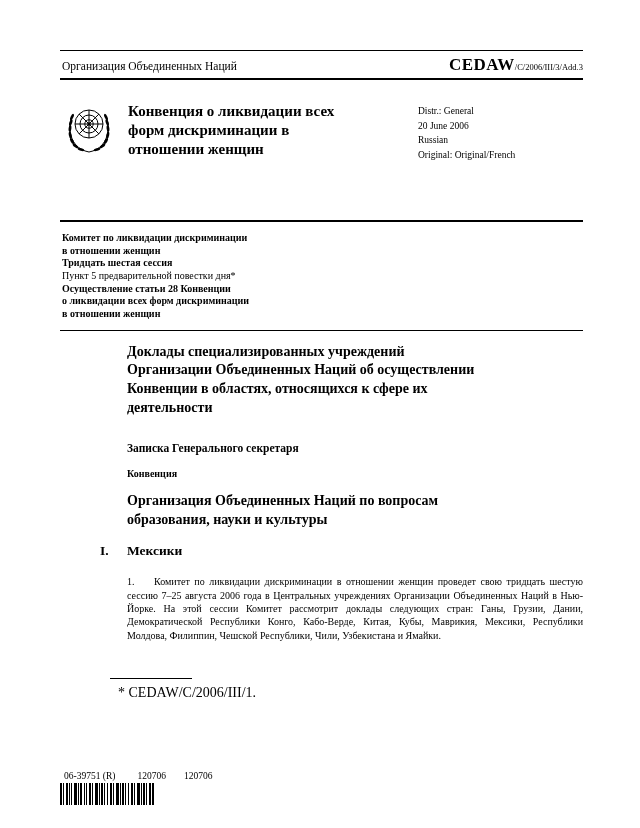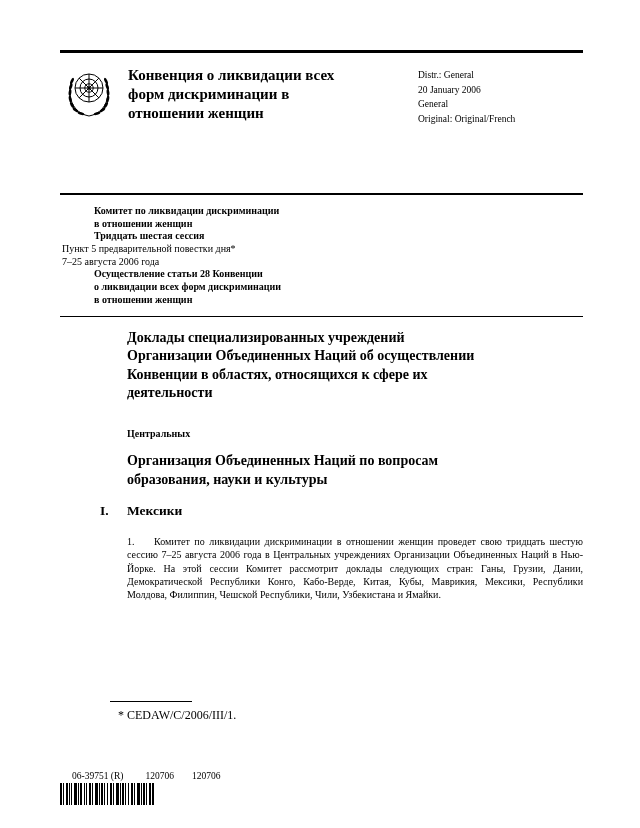--- a/index.html
+++ b/index.html
@@ -12,51 +12,55 @@
   .rule{background:#000;}
   .rule.top{height:1px;margin-top:50px;}
   .rule.thick{height:2px;}
   .rule.medium{height:2px;}
   .rule.thin{height:1px;margin-top:9px;}
   .header-row{display:flex;justify-content:space-between;align-items:baseline;padding:4px 0 3px 2px;}
   .org-name{font-size:11.5px;}
   .doc-symbol{white-space:nowrap;}
   .symbol-main{font-size:17px;font-weight:bold;letter-spacing:.5px;}
   .symbol-suffix{font-size:8.5px;}
-  .masthead{display:flex;padding-top:13px;height:140px;box-sizing:border-box;}
+  .masthead{display:flex;padding-top:22px;height:140px;box-sizing:border-box;}
   .emblem{width:56px;margin-left:2px;flex:0 0 auto;}
   .conv-title{font-weight:bold;font-size:15px;line-height:1.28;margin-left:10px;white-space:pre-line;}
   .distr-block{margin-left:auto;font-size:9.5px;line-height:1.55;width:165px;padding-top:2px;}
   .session{padding:10px 0 0 2px;font-size:10px;line-height:1.27;}
-  .session .b{font-weight:bold;margin-left:32px;}
+  .session .b{font-weight:bold;}
   .preline{white-space:pre-line;}
   .body-block{margin-left:67px;padding-top:12px;}
   .doc-title{font-size:14px;font-weight:bold;line-height:1.33;margin:0 0 25px 0;white-space:pre-line;}
   .note-title{font-size:11.5px;font-weight:bold;margin:0 0 14px 0;}
   .addendum{font-size:10px;font-weight:bold;margin:0 0 13px 0;}
   .agency-title{font-size:14px;font-weight:bold;line-height:1.33;margin:0 0 14px 0;white-space:pre-line;}
   .section-heading{display:flex;margin-left:-27px;font-size:13.5px;font-weight:bold;margin-bottom:16px;}
   .sec-num{width:27px;flex:0 0 auto;}
   .para{font-size:10px;line-height:1.33;text-align:justify;margin:0;width:456px;box-sizing:border-box;}
   .para-num{display:inline-block;width:27px;}
-  .footnote{position:absolute;left:110px;top:701px;font-size:12px;}
+  .footnote{position:absolute;left:110px;top:678px;font-size:14px;}
   .footnote-rule{width:82px;height:1px;background:#000;margin-bottom:6px;}
   .footnote-text{margin-left:8px;}
-  .footer-line{position:absolute;left:72px;top:771px;font-size:9.5px;white-space:nowrap;}
+  .footer-line{position:absolute;left:64px;top:771px;font-size:9.5px;white-space:nowrap;}
   .footer-line .gap1{margin-right:22px;}
   .footer-line .gap2{margin-right:18px;}
   .barcode{position:absolute;left:60px;top:783px;}
 </style>
 </head>
 <body>
 
 <div class="page">
   <div class="content">
     <div class="rule top"></div>
 
+    <div class="header-row">
+      <div class="org-name">Организация Объединенных Наций</div>
+      <div class="doc-symbol"><span class="symbol-main">CEDAW</span><span class="symbol-suffix">/C/2006/III/3/Add.3</span></div>
+    </div>
 
     <div class="rule thick"></div>
 
     <div class="masthead">
       <div class="emblem">
         <svg width="54" height="56" viewBox="0 0 54 56" xmlns="http://www.w3.org/2000/svg">
           <g stroke="#000" fill="none" stroke-width="1">
             <circle cx="27" cy="22" r="14"></circle>
             <circle cx="27" cy="22" r="9"></circle>
             <circle cx="27" cy="22" r="4.2"></circle>
@@ -86,47 +90,47 @@
             <ellipse cx="45.2" cy="20.5" rx="3.4" ry="1.4" transform="rotate(-108 45.2 20.5)"></ellipse>
             <ellipse cx="44" cy="15" rx="3.4" ry="1.4" transform="rotate(-115 44 15)"></ellipse>
           </g>
         </svg>
       </div>
       <div class="conv-title">Конвенция о ликвидации всех
 форм дискриминации в
 отношении женщин</div>
       <div class="distr-block">
         <div>Distr.: General</div>
-        <div>20 January 2006</div>
-        <div>General</div>
+        <div>20 June 2006</div>
+        <div>Russian</div>
         <div>Original: Original/French</div>
       </div>
     </div>
 
     <div class="rule medium"></div>
 
     <div class="session">
       <div class="b preline">Комитет по ликвидации дискриминации
 в отношении женщин</div>
       <div class="b">Тридцать шестая сессия</div>
       <div>Пункт 5 предварительной повестки дня*</div>
-      <div>7–25 августа 2006 года</div>
       <div class="b preline">Осуществление статьи 28 Конвенции
 о ликвидации всех форм дискриминации
 в отношении женщин</div>
     </div>
 
     <div class="rule thin"></div>
 
     <div class="body-block">
       <div class="doc-title">Доклады специализированных учреждений
 Организации Объединенных Наций об осуществлении
 Конвенции в областях, относящихся к сфере их
 деятельности</div>
-      <div class="addendum">Центральных</div>
+      <div class="note-title">Записка Генерального секретаря</div>
+      <div class="addendum">Конвенция</div>
       <div class="agency-title">Организация Объединенных Наций по вопросам
 образования, науки и культуры</div>
       <div class="section-heading">
         <span class="sec-num">I.</span>
         <span>Мексики</span>
       </div>
       <p class="para"><span class="para-num">1.</span><span>Комитет по ликвидации дискриминации в отношении женщин проведет свою тридцать шестую сессию 7–25 августа 2006 года в Центральных учреждениях Организации Объединенных Наций в Нью-Йорке. На этой сессии Комитет рассмотрит доклады следующих стран: Ганы, Грузии, Дании, Демократической Республики Конго, Кабо-Верде, Китая, Кубы, Маврикия, Мексики, Республики Молдова, Филиппин, Чешской Республики, Чили, Узбекистана и Ямайки.</span></p>
     </div>
   </div>
 

